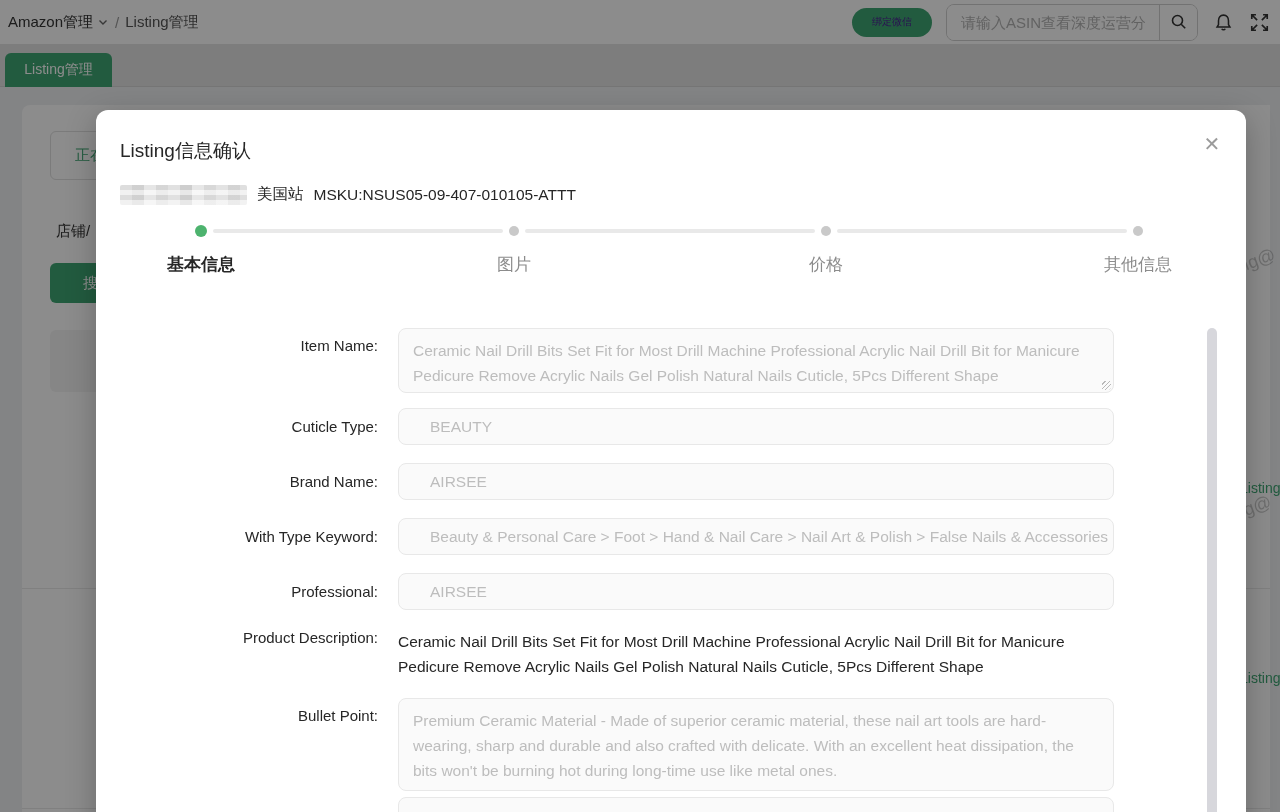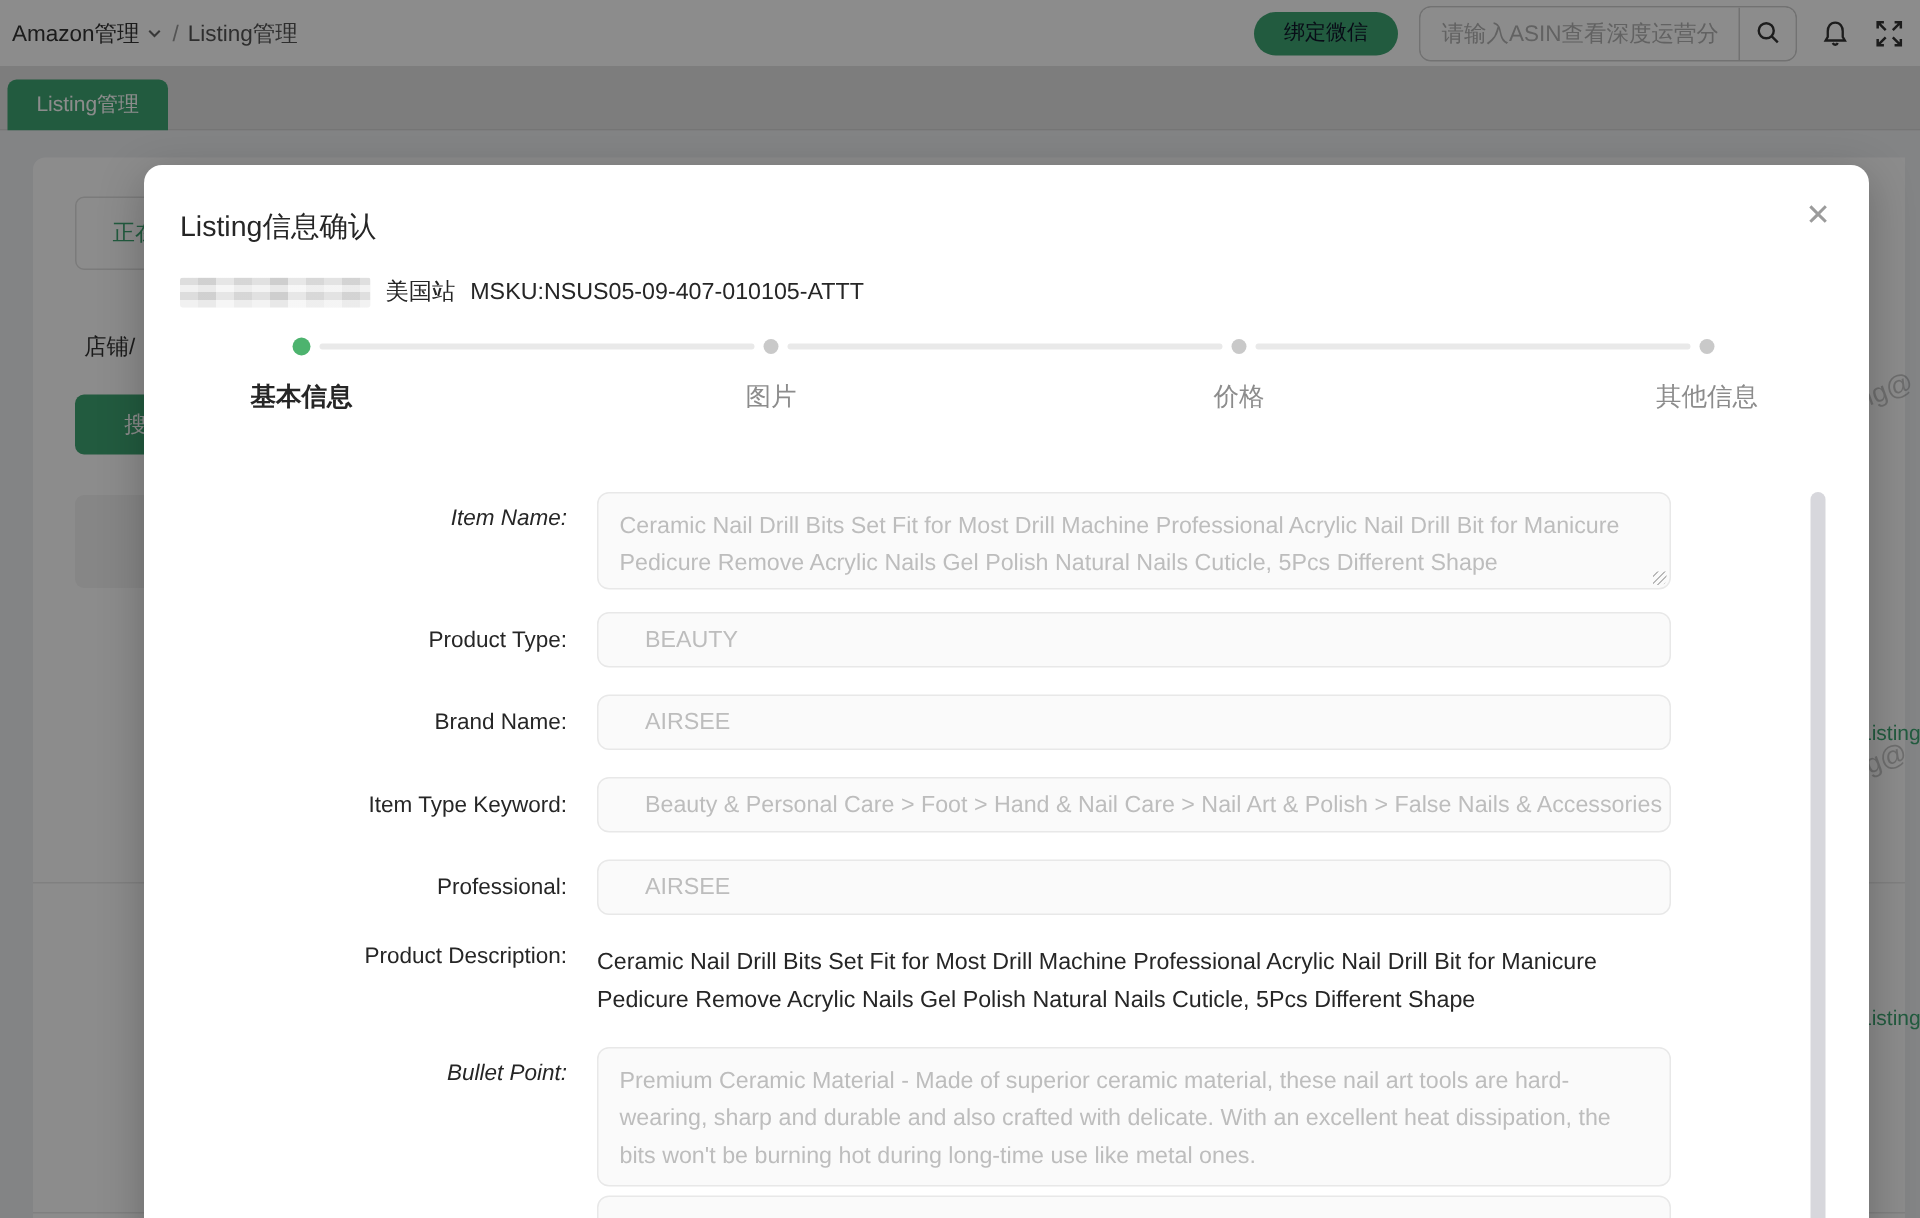--- a/index.html
+++ b/index.html
@@ -8,21 +8,21 @@
   #screen { position:relative; width:1280px; height:812px; overflow:hidden; }
 
   
   .app { position:absolute; inset:0; }
   .topbar { position:absolute; left:0; top:0; width:1280px; height:44px; background:#ffffff; display:flex; align-items:center; }
   .breadcrumb { display:flex; align-items:center; gap:6px; margin-left:8px; font-size:15px; color:#333; }
   .crumb-app { display:flex; align-items:center; gap:4px; cursor:pointer; }
   .crumb-sep { color:#999; }
   .crumb-page { color:#555; }
   .topbar-right { margin-left:auto; display:flex; align-items:center; gap:14px; margin-right:10px; }
-  .pill-btn { background:#3fa673; color:#0f172a; font-size:14px; border:none; border-radius:15px; height:29px; padding:0 20px; cursor:pointer; }
+  .pill-btn { background:#3fa673; color:#4c1d95; font-size:10px; border:none; border-radius:15px; height:29px; padding:0 20px; cursor:pointer; }
   .searchbox { display:flex; align-items:center; height:37px; border:1px solid #cfcfcf; border-radius:8px; background:#fff; overflow:hidden; }
   .searchbox input { border:none; outline:none; width:212px; height:100%; padding:0 14px; font-size:15px; color:#333; font-family:inherit; }
   .searchbox input::placeholder { color:#b3b3b3; }
   .search-seg { width:38px; height:100%; border-left:1px solid #cfcfcf; display:flex; align-items:center; justify-content:center; cursor:pointer; background:#fff; }
   .icon-btn { background:none; border:none; cursor:pointer; display:flex; align-items:center; justify-content:center; width:22px; height:22px; }
 
   .tabstrip { position:absolute; left:0; top:44px; width:1280px; height:43px; background:#e3e3e3; border-bottom:1px solid #d6d6d6; }
   .tab-active { position:absolute; left:5px; top:9px; width:107px; height:34px; background:#3fa673; color:#fff; font-size:14px; border-radius:6px 6px 0 0; display:flex; align-items:center; justify-content:center; cursor:pointer; }
 
   .content { position:absolute; left:0; top:87px; width:1280px; height:725px; background:#eef0f3; }
@@ -60,21 +60,21 @@
 
   
   .form-row { position:absolute; left:24px; display:flex; width:1100px; }
   .form-label { width:258px; text-align:right; font-size:15px; color:#262626; flex:none; }
   .form-field-wrap { margin-left:20px; flex:none; position:relative; }
   .field { width:716px; background:#fafafa; border:1px solid #e8e8e8; border-radius:8px; color:#bdbdbd; font-size:15.5px; }
   .field.single { height:37px; line-height:35px; padding:0 31px; white-space:nowrap; overflow:hidden; }
   .field.multi { padding:9px 14px; line-height:25px; }
   .row-center { align-items:center; height:37px; }
   .row-center .form-label { line-height:37px; }
-  .row-top .form-label { padding-top:9px;font-style:italic; }
+  .row-top .form-label { padding-top:9px; }
   .resize-handle { position:absolute; right:3px; bottom:3px; width:9px; height:9px;
     background:repeating-linear-gradient(135deg, transparent 0 2px, #b9b9b9 2px 3px); border-radius:0 0 4px 0; }
   .desc-text { width:700px; margin-left:20px; font-size:15.5px; line-height:25px; color:#262626; }
 
   .modal-scroll-thumb { position:absolute; right:29px; top:218px; width:10px; height:512px; border-radius:5px; background:#d7d7dc; cursor:pointer; }
 
   svg.ico { display:block; }
 </style>
 </head>
 <body>
@@ -181,35 +181,35 @@
 
     <div class="form-row row-top" style="top:218px">
       <div class="form-label">Item Name:</div>
       <div class="form-field-wrap">
         <div class="field multi" style="height:65px; overflow:hidden">Ceramic Nail Drill Bits Set Fit for Most Drill Machine Professional Acrylic Nail Drill Bit for Manicure Pedicure Remove Acrylic Nails Gel Polish Natural Nails Cuticle, 5Pcs Different Shape</div>
         <div class="resize-handle"></div>
       </div>
     </div>
 
     <div class="form-row row-center" style="top:298px">
-      <div class="form-label">Product Type:</div>
+      <div class="form-label">Cuticle Type:</div>
       <div class="form-field-wrap">
         <div class="field single">BEAUTY</div>
       </div>
     </div>
 
     <div class="form-row row-center" style="top:353px">
       <div class="form-label">Brand Name:</div>
       <div class="form-field-wrap">
         <div class="field single">AIRSEE</div>
       </div>
     </div>
 
     <div class="form-row row-center" style="top:408px">
-      <div class="form-label">Item Type Keyword:</div>
+      <div class="form-label">With Type Keyword:</div>
       <div class="form-field-wrap">
         <div class="field single">Beauty &amp; Personal Care &gt; Foot &gt;  Hand &amp; Nail Care &gt; Nail Art &amp; Polish &gt; False Nails &amp; Accessories</div>
       </div>
     </div>
 
     <div class="form-row row-center" style="top:463px">
       <div class="form-label">Professional:</div>
       <div class="form-field-wrap">
         <div class="field single">AIRSEE</div>
       </div>

